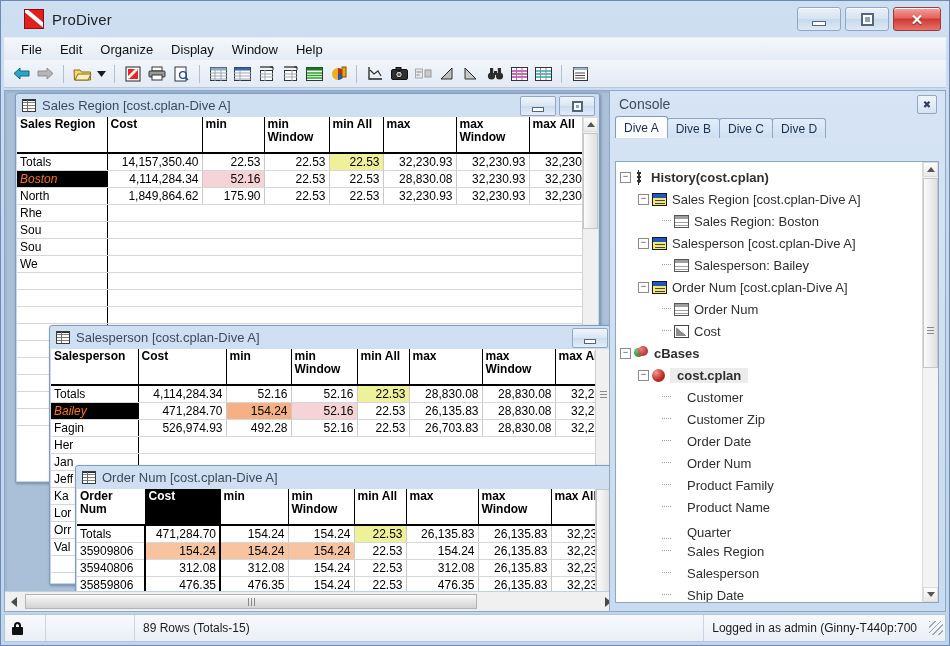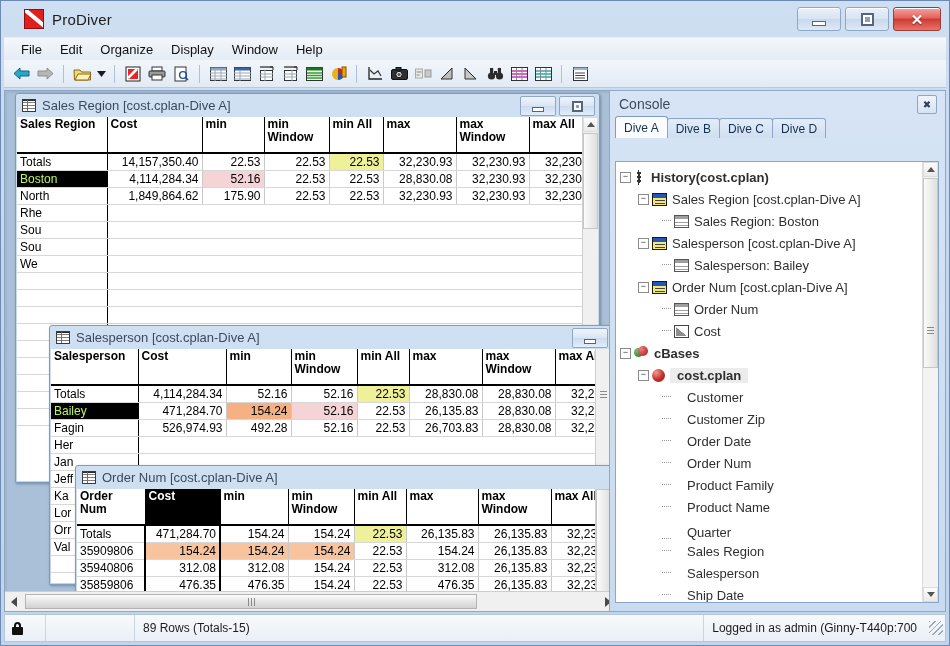--- a/index.html
+++ b/index.html
@@ -121,21 +121,21 @@
     padding:1px 3px;border-right:1px solid #000;border-bottom:2px solid #000;
     background:#fff;color:#000;line-height:13px;height:36px;box-sizing:border-box;
     white-space:normal;
   }
   table.dt th.sel-col{background:#000;color:#fff;}
   table.dt td{
     padding:1px 3px;border-right:1px solid #c9c9c9;border-bottom:1px solid #d7d7d7;
     text-align:right;height:17px;box-sizing:border-box;white-space:nowrap;overflow:hidden;
   }
   table.dt td.lbl{text-align:left;border-right:1px solid #000;}
-  table.dt td.lbl.sel{background:#000;color:#bef264;}
+  table.dt td.lbl.sel{background:#000;color:#f97316;font-style:italic;}
   table.dt td.colsel{border-left:2px solid #000;border-right:2px solid #000;}
   td.hl-yellow{background:#eef19a;}
   td.hl-pink{background:#f6d3d6;}
   td.hl-orange{background:#f5b183;}
   td.hl-orange-lt{background:#f8c4a0;}
   
   .vscroll{
     position:absolute;top:0;right:0;width:15px;bottom:0;
     background:#f0f0f0;border-left:1px solid #cfcfcf;
   }

